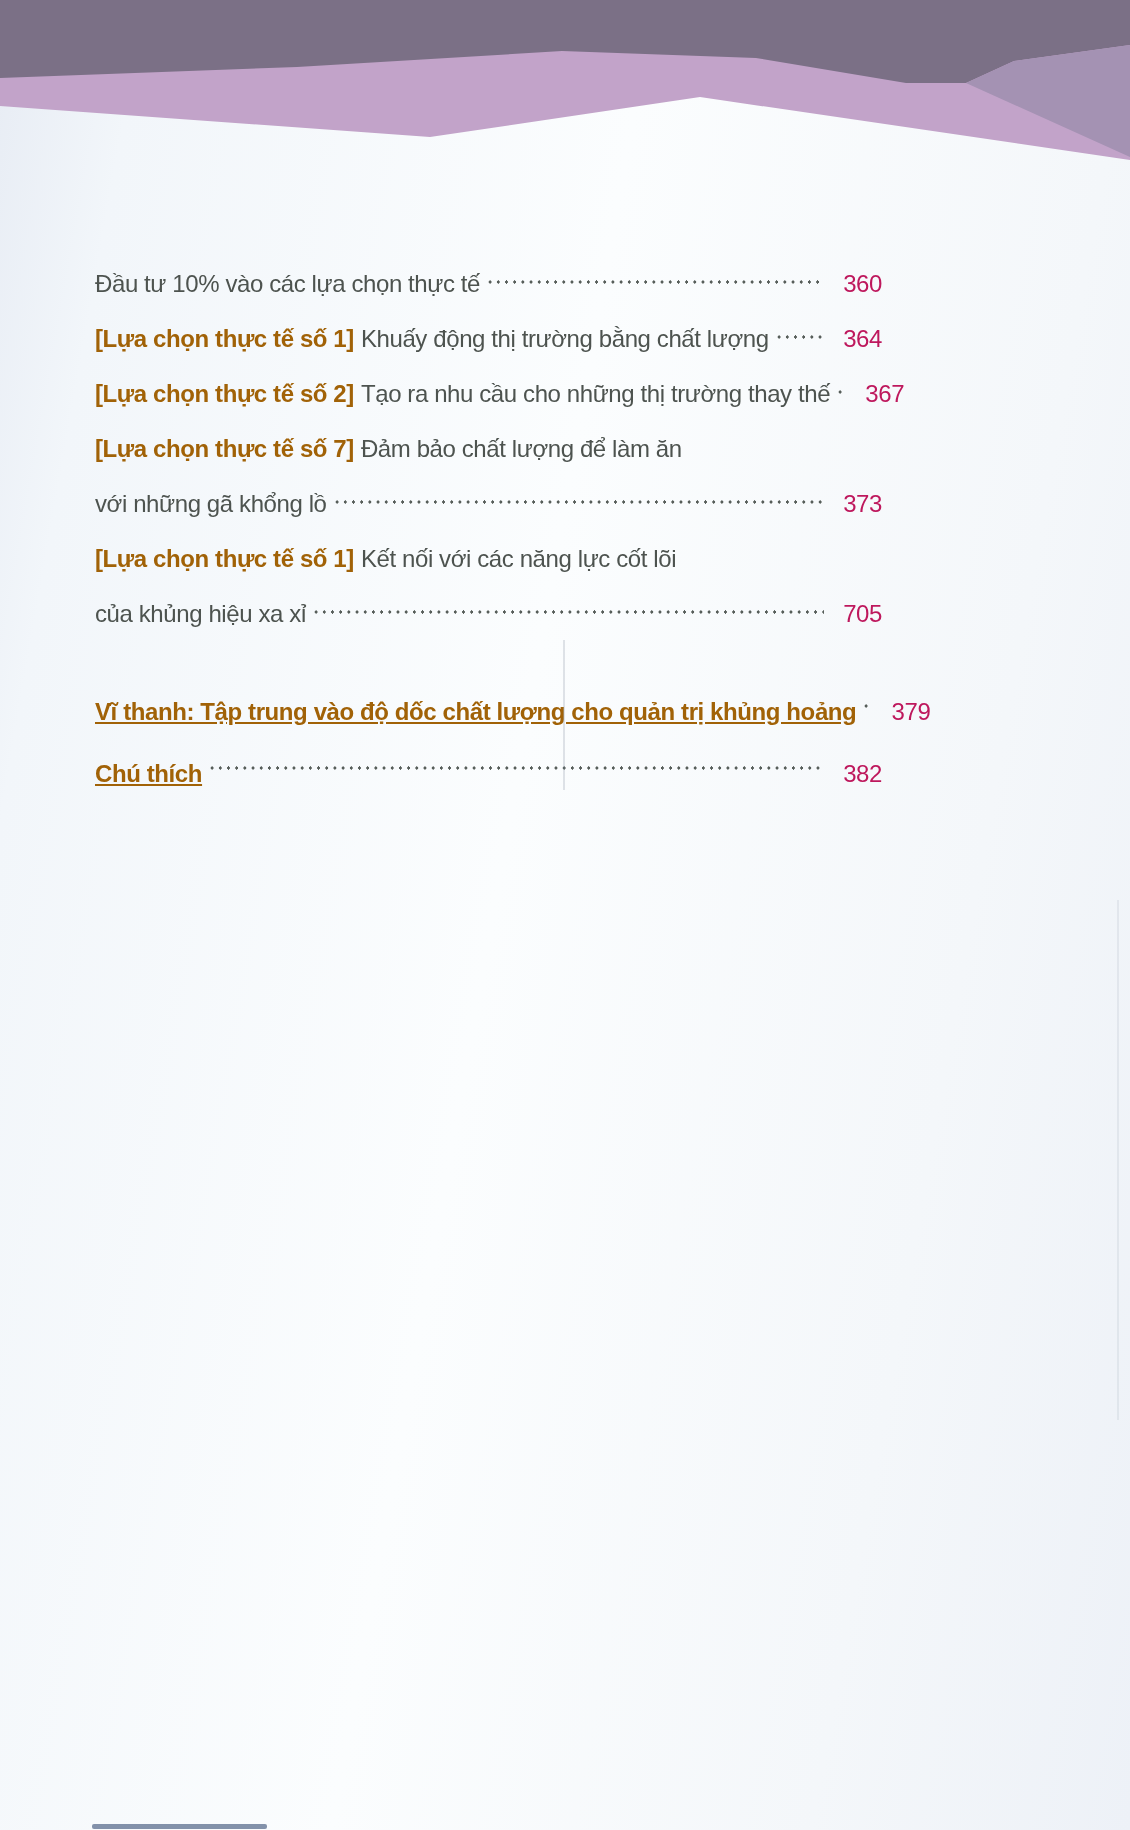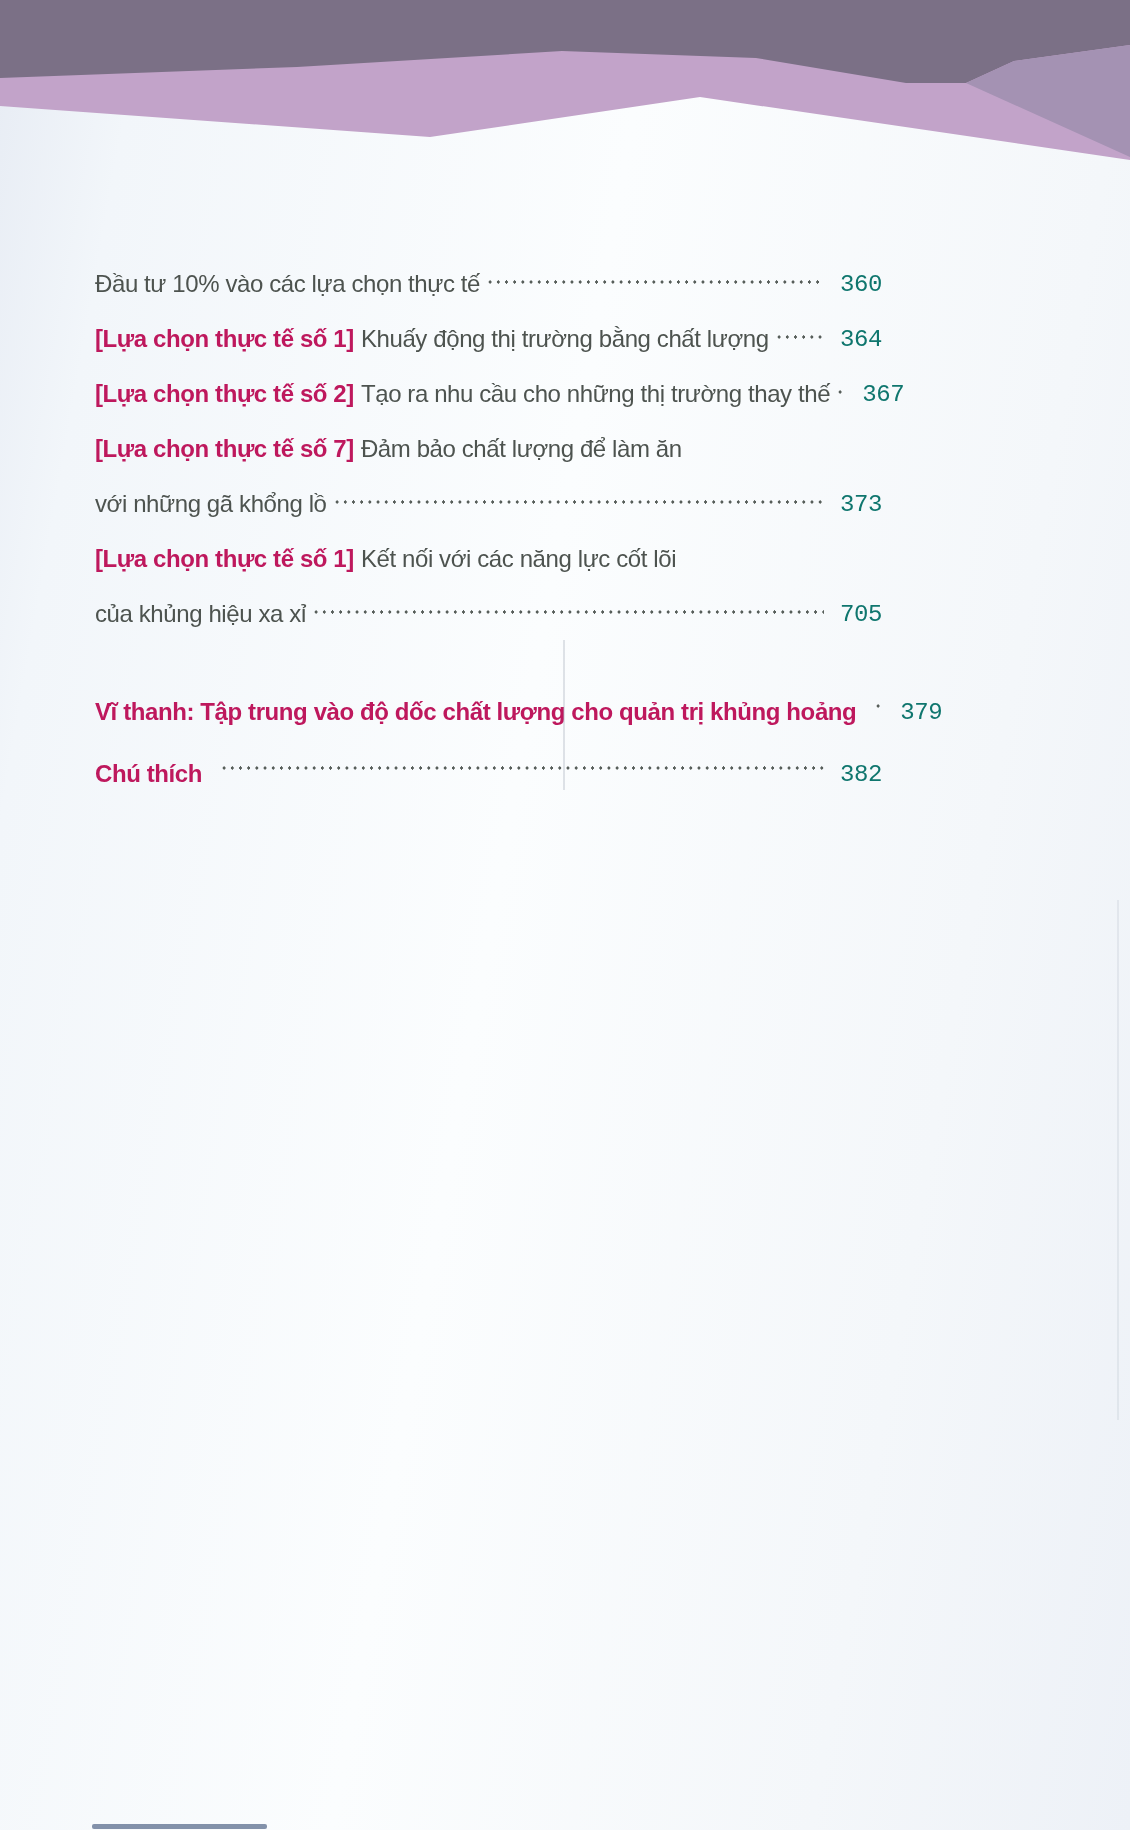--- a/index.html
+++ b/index.html
@@ -11,30 +11,30 @@
   .header-art{position:absolute;top:0;left:0;width:1130px;height:168px;}
   .poly-dark{fill:#7b7086;}
   .poly-mid{fill:#a492b3;}
   .poly-pink{fill:#c2a3c9;}
 
   .toc{position:absolute;left:95px;top:243px;width:787px;color:#4d534f;
        font-size:24px;letter-spacing:-0.4px;}
   .line{display:flex;align-items:flex-end;height:55px;white-space:nowrap;}
   .closing .line{height:62px;}
   .closing{margin-top:36px;}
-  .b{font-weight:700;color:#be185d;margin-right:7px;flex-shrink:0;}
+  .b{font-weight:700;color:#a16207;margin-right:7px;flex-shrink:0;}
   .b:empty{margin-right:0;display:none;}
   .t{flex-shrink:0;}
   .leader{
     flex:1 1 0;min-width:10px;height:4px;align-self:center;margin:22px 6px 0 6px;
     background-image:radial-gradient(circle 1.6px at 4px 2px,#575e5a 98%,rgba(0,0,0,0) 100%);
     background-size:8.2px 4px;background-repeat:repeat-x;background-position:left center;
   }
-  .pg{flex-shrink:0;width:52px;text-align:right;color:#0f766e;font-weight:400;font-family:Liberation Mono, monospace;}
-  .closing .b{margin-right:12px;}
+  .pg{flex-shrink:0;width:52px;text-align:right;color:#be185d;font-weight:400;}
+  .closing .b{margin-right:0;text-decoration:underline;}
 
   
   .crease{position:absolute;background:rgba(120,130,150,0.22);}
   .crease-1{left:563px;top:640px;width:2px;height:150px;}
   .crease-2{left:1117px;top:900px;width:2px;height:520px;background:rgba(150,160,176,0.16);}
   .bottom-mark{position:absolute;left:92px;top:1824px;width:175px;height:5px;
                background:#44597e;opacity:0.65;border-radius:2px;}
 </style>
 </head>
 <body>

